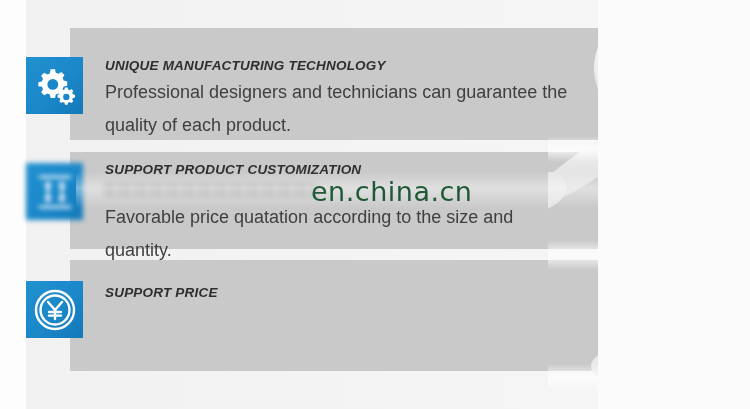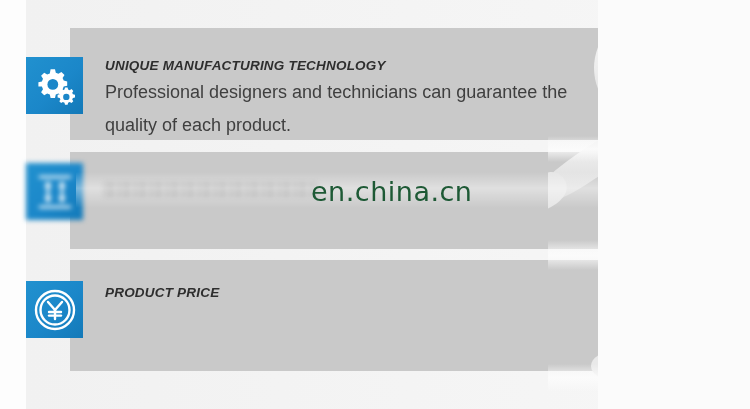--- a/index.html
+++ b/index.html
@@ -221,23 +221,25 @@
       </g>
     </svg>
   </div>
 
   <div class="card-text" id="t1">
     <div class="heading">UNIQUE MANUFACTURING TECHNOLOGY</div>
     <div class="body">Professional designers and technicians can guarantee the quality of each product.</div>
   </div>
 
   <div class="card-text" id="t2">
+    <div class="heading">SUPPORT PRODUCT CUSTOMIZATION</div>
+    <div class="body" style="margin-top:24px;">Favorable price quatation according to the size and quantity.</div>
   </div>
 
   <div class="redacted"></div>
   <div class="wm-haze"></div>
   <div class="watermark">en.china.cn</div>
 
   <div class="card-text" id="t3">
-    <div class="heading">PRODUCT PRICE</div>
+    <div class="heading">SUPPORT PRICE</div>
   </div>
 
 </div>
 
 </body></html>

